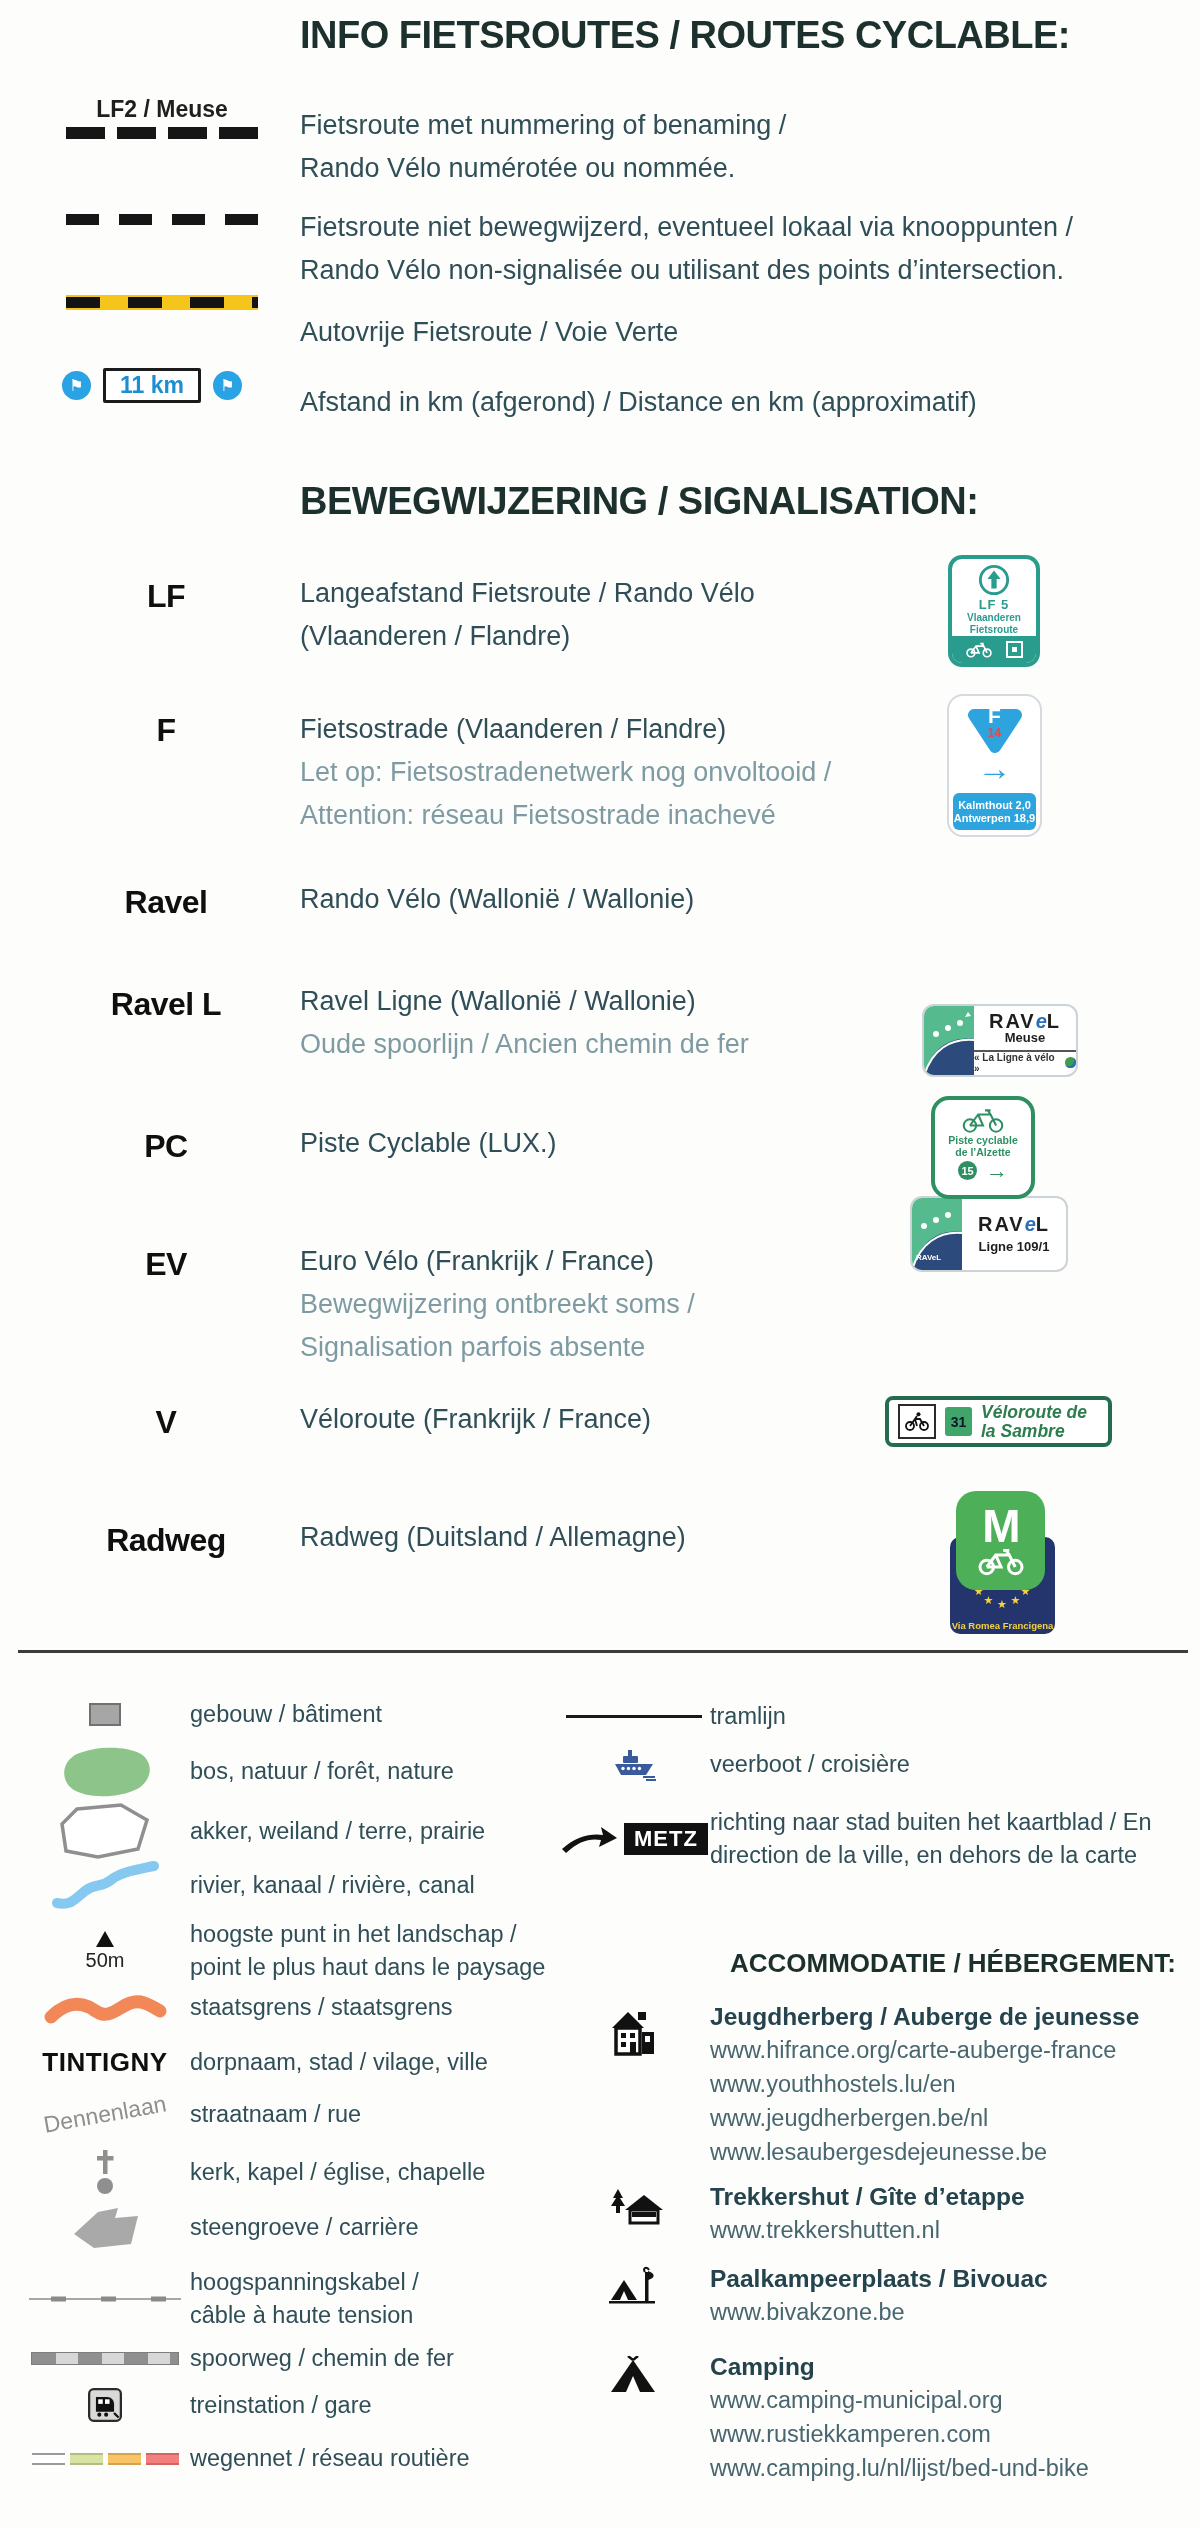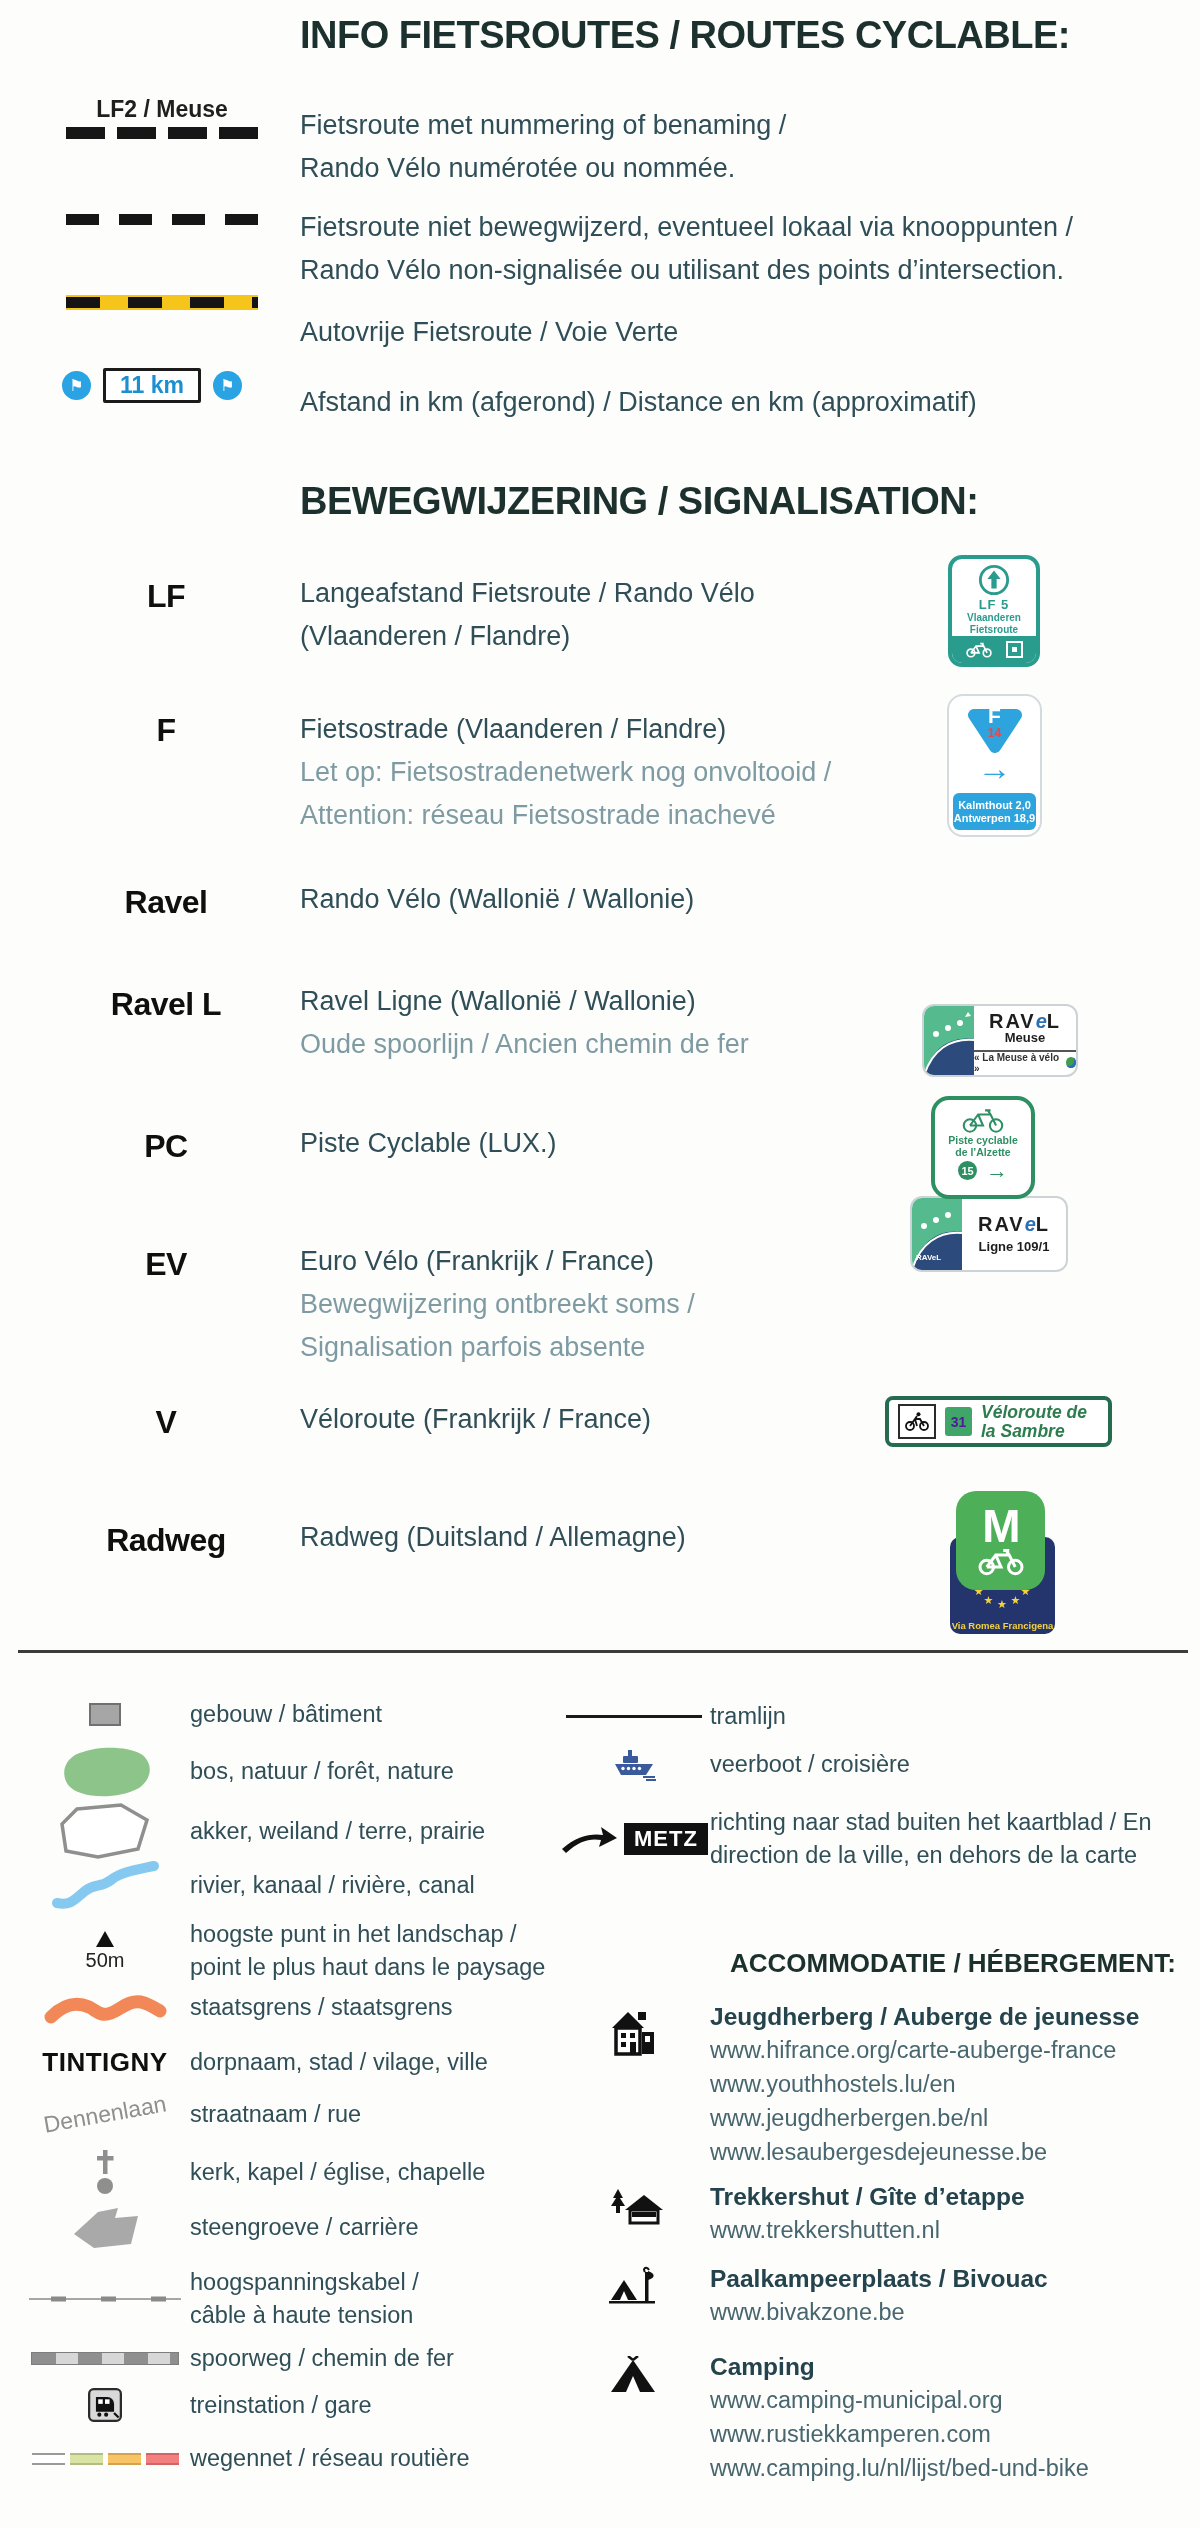--- a/index.html
+++ b/index.html
@@ -68,21 +68,21 @@
   .pc-num{width:19px;height:19px;border-radius:50%;background:#2e8f63;color:#fff;font-size:11px;
           font-weight:700;display:flex;align-items:center;justify-content:center;}
   .pc-arrow{font-size:22px;font-weight:800;line-height:19px;}
   .sign-ev{width:105px;height:97px;background:#24356e;border-radius:10px;position:relative;}
   .ev-num{position:absolute;top:15px;left:0;right:0;text-align:center;font-size:42px;font-weight:800;color:#fff;}
   .ev-caption{position:absolute;bottom:3px;left:0;right:0;text-align:center;font-size:9.5px;
               font-weight:700;color:#f4d23c;}
   .sign-v{width:227px;height:51px;background:#fff;border:4px solid #256b4f;border-radius:8px;
           display:flex;align-items:center;gap:9px;padding:0 9px;}
   .v-cyc{width:34px;height:31px;border:2px solid #2b2b2b;display:flex;align-items:center;justify-content:center;background:#fff;}
-  .v-num{width:27px;height:29px;background:#3fa568;color:#4c1d95;font-size:14px;font-weight:700;
+  .v-num{width:27px;height:29px;background:#3fa568;color:#0f172a;font-size:14px;font-weight:700;
          display:flex;align-items:center;justify-content:center;border-radius:3px;}
   .v-name{font-style:italic;font-weight:700;color:#2e7d4f;font-size:17.5px;line-height:19px;}
   .sign-rw{width:89px;height:99px;background:#4db058;border-radius:20px;display:flex;flex-direction:column;
            align-items:center;justify-content:center;color:#fff;}
   .rw-m{font-size:46px;font-weight:800;line-height:40px;letter-spacing:-2px;}
   
   .divider{position:absolute;left:18px;width:1170px;top:1650px;height:3px;background:#3c3c3c;}
   .lrow{position:absolute;left:20px;width:610px;display:flex;align-items:center;}
   .lsym{width:170px;display:flex;justify-content:center;align-items:center;flex-shrink:0;
         flex-direction:column;}
@@ -229,21 +229,21 @@
         <circle cx="24" cy="22" r="3" fill="#fff"></circle>
       <circle cx="36" cy="17" r="3" fill="#fff"></circle>
         <path d="M44 6 l3 4 l-6 1 Z" fill="#fff"></path>
     </svg>
   </div>
   <div class="ravel-main">
     <div class="ravel-brand"><span>RAV</span><span class="e">e</span><span>L</span></div>
     <div class="ravel-name">Meuse</div>
   </div>
   <div class="ravel-slogan">
-      <span>« La Meuse à vélo »</span>
+      <span>« La Ligne à vélo »</span>
       <span class="globe"></span>
     </div>
 </div>
 
 <div class="scode" style="top:986px;">Ravel L</div>
 <div class="sdesc" style="top:980px;">
   <div class="body-line">Ravel Ligne (Wallonië / Wallonie)</div>
   <div class="note-line">Oude spoorlijn / Ancien chemin de fer</div>
 </div>
 <div class="sign sign-ravel2" style="left:910px;top:980px;">

